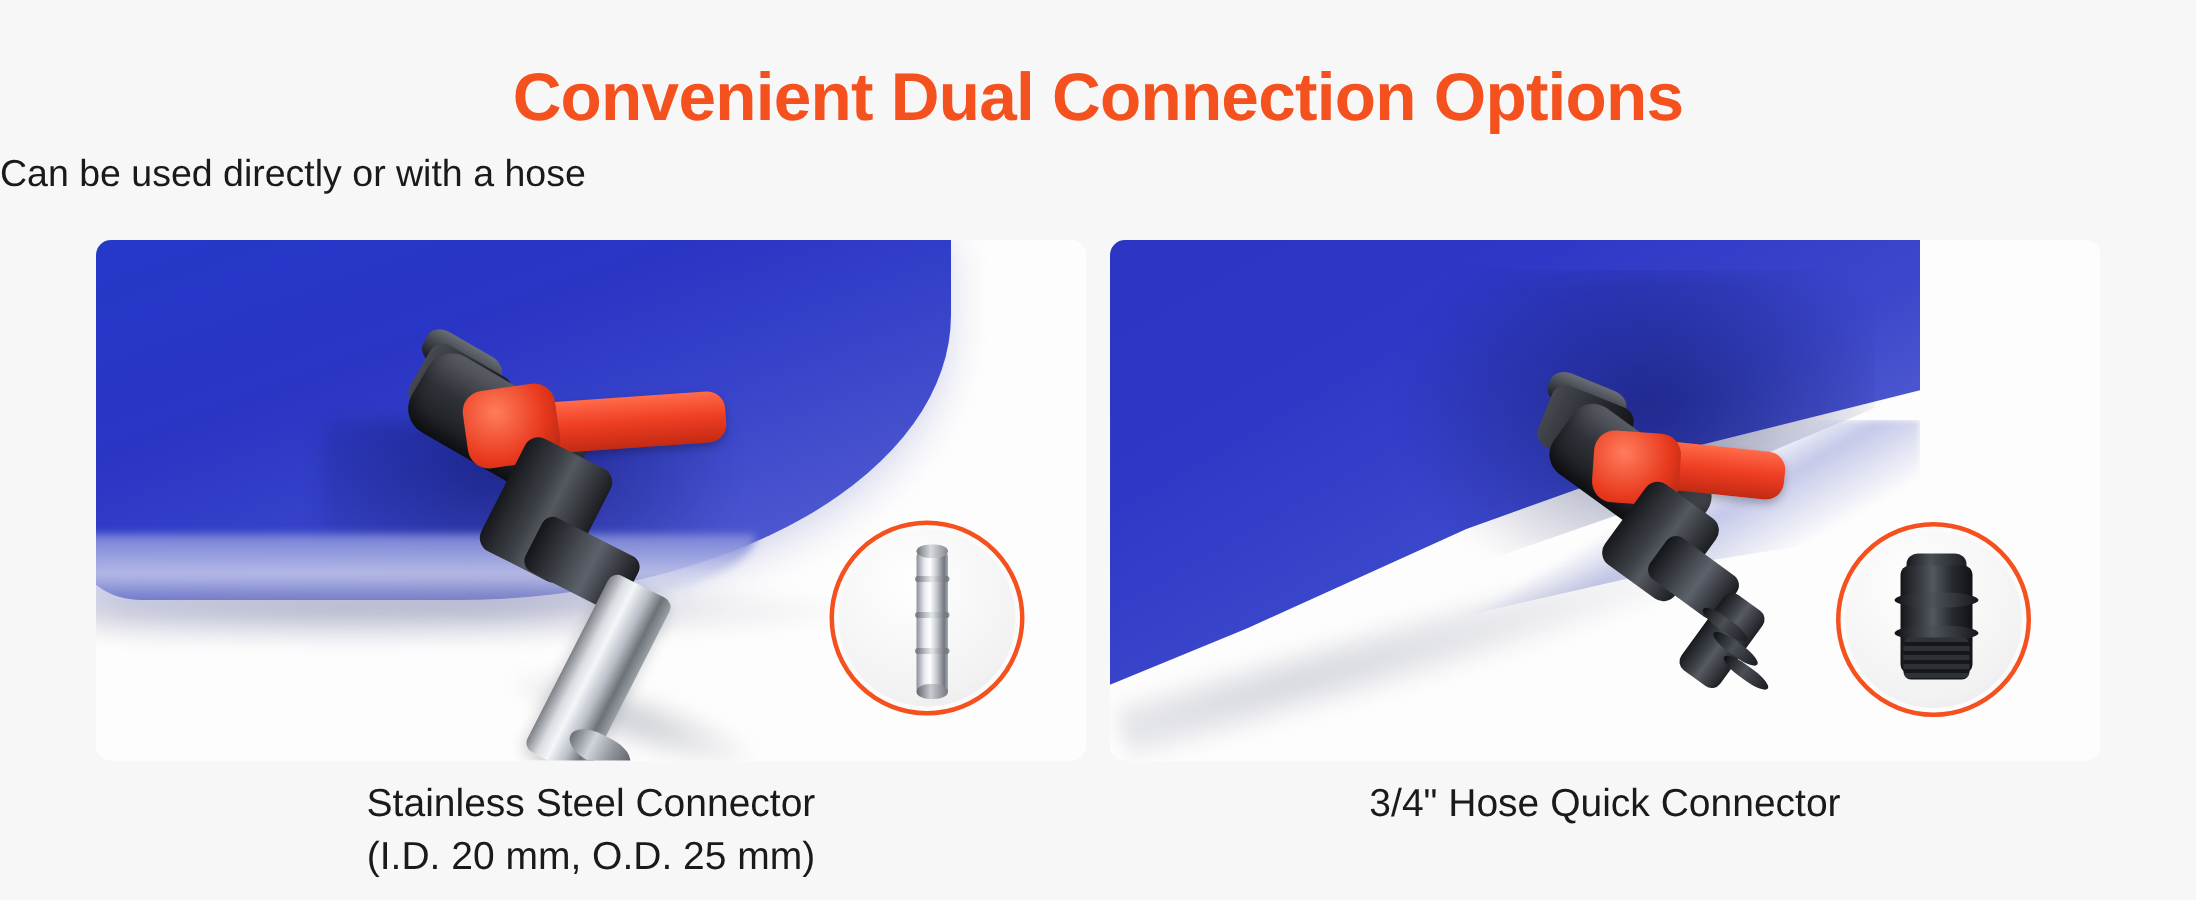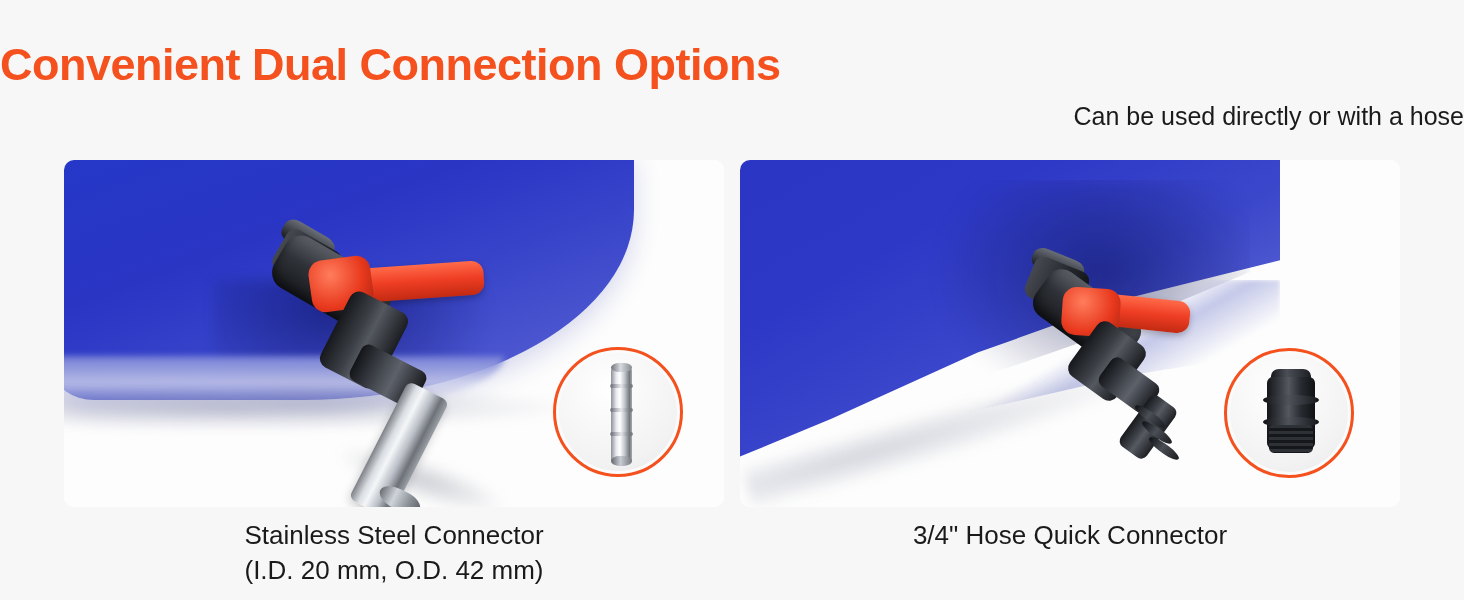--- a/index.html
+++ b/index.html
@@ -18,33 +18,34 @@
     height: 600px;
     background: #f7f7f7;
   }
 
   
   .headline {
     position: absolute;
     top: 40px;
     left: 0;
     width: 1464px;
+    text-align: center;
     font-size: 45px;
     font-weight: bold;
     letter-spacing: -0.5px;
     color: #f4511e;
     line-height: 1.1;
     white-space: nowrap;
   }
   .subhead {
     position: absolute;
     top: 100px;
     left: 0;
     width: 1464px;
-    text-align: right;
+    text-align: left;
     font-size: 25px;
     color: #1a1a1a;
     line-height: 1.3;
   }
 
   
   .panel {
     position: absolute;
     top: 160px;
     width: 660px;
@@ -400,21 +401,21 @@
         <div class="ins-steel-band" style="top:34px"></div>
         <div class="ins-steel-band" style="top:58px"></div>
         <div class="ins-steel-band" style="top:82px"></div>
         <div class="ins-steel-bot"></div>
       </div>
     </div>
   </div>
 
   <div class="caption caption-left">
     <div>Stainless Steel Connector</div>
-    <div>(I.D. 20 mm, O.D. 42 mm)</div>
+    <div>(I.D. 20 mm, O.D. 25 mm)</div>
   </div>
 
   <div class="panel panel-right">
     <div class="scene">
       <div class="bg-white"></div>
       <div class="blue-right"></div>
       <div class="blue-right-shade"></div>
       <div class="blue-right-edge"></div>
       <div class="table-shadow-right"></div>
 

